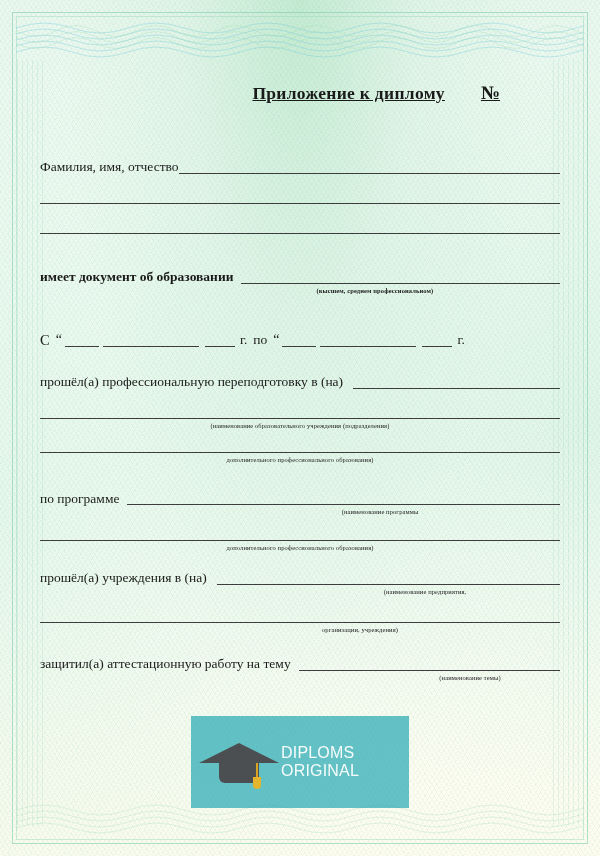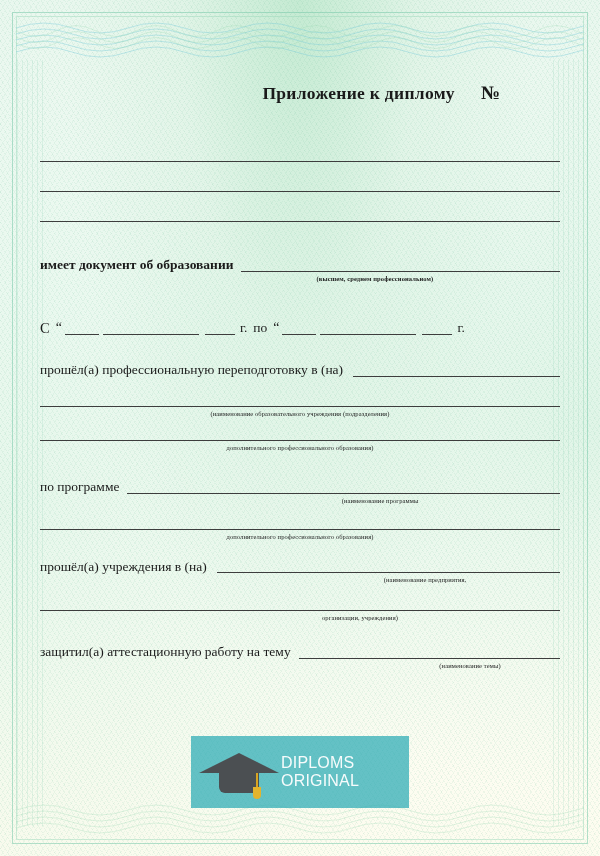--- a/index.html
+++ b/index.html
@@ -77,23 +77,24 @@
     left: 40px;
     right: 40px;
     top: 70px;
     bottom: 60px;
   }
 
   .title-row {
     display: flex;
     justify-content: flex-end;
     align-items: baseline;
-    gap: 26px;
+    gap: 36px;
     padding-right: 60px;
     margin-top: 12px;
+    text-decoration: underline;
   }
   .title {
     font-size: 17.5px;
     font-weight: bold;
     letter-spacing: 0.3px;
   }
   .num {
     font-size: 19px;
     font-weight: bold;
   }
@@ -173,21 +174,21 @@
     padding-right: 4px;
   }
 
   
   .logo-wrap {
     position: absolute;
     left: 50%;
     transform: translateX(-50%);
     bottom: 48px;
     width: 218px;
-    height: 72px;
+    height: 92px;
     background: rgba(42,170,180,0.72);
     display: flex;
     align-items: center;
     pointer-events: none;
   }
   .cap {
     position: relative;
     width: 84px;
     height: 58px;
     margin-left: 6px;
@@ -271,20 +272,21 @@
   </div>
 
   <div class="content">
 
     <div class="title-row">
       <div class="title">Приложение к диплому</div>
       <div class="num">№</div>
     </div>
 
     <div class="row r-fio">
+      <span class="lbl">Фамилия, имя, отчество</span>
       <span class="line"></span>
     </div>
     <div class="row r-fio2">
       <span class="line full"></span>
     </div>
     <div class="row r-fio3">
       <span class="line full"></span>
     </div>
 
     <div class="block r-doc">

